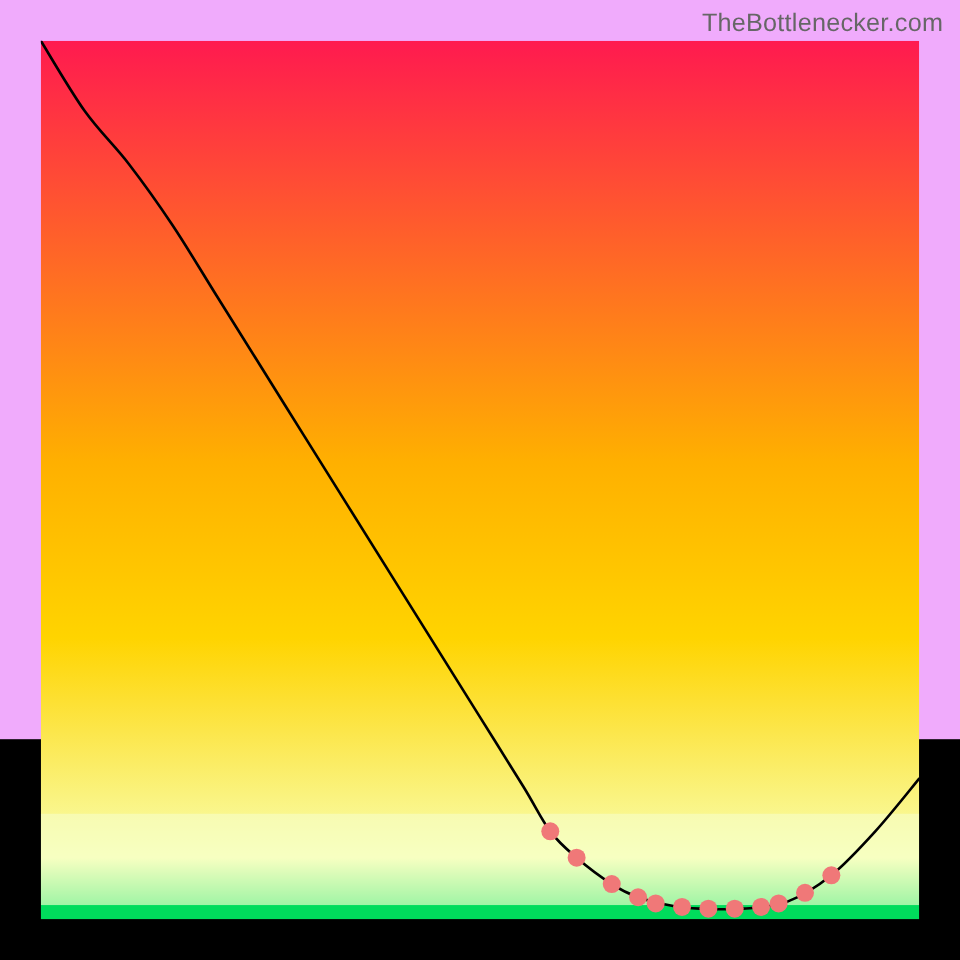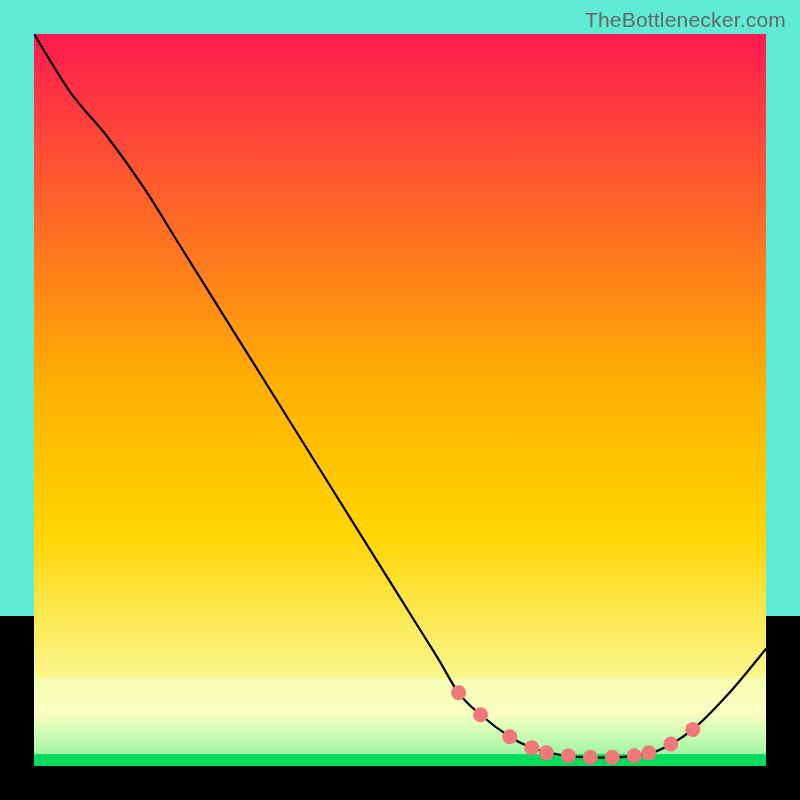--- a/index.html
+++ b/index.html
@@ -1,21 +1,21 @@
 <!DOCTYPE html>
 <html><head>
 <meta charset="utf-8">
 <style>
   * { margin: 0; padding: 0; box-sizing: border-box; }
   html, body { width: 800px; height: 800px; overflow: hidden; background: #000; }
   .frame {
     position: relative;
     width: 800px;
     height: 616px;
-    background: #5eead4;
+    background: #f0abfc;
   }
   .watermark {
     position: absolute;
     top: 8px;
     right: 14px;
     font-family: Arial, Helvetica, sans-serif;
     font-size: 21px;
     color: #666;
     letter-spacing: 0.2px;
   }

